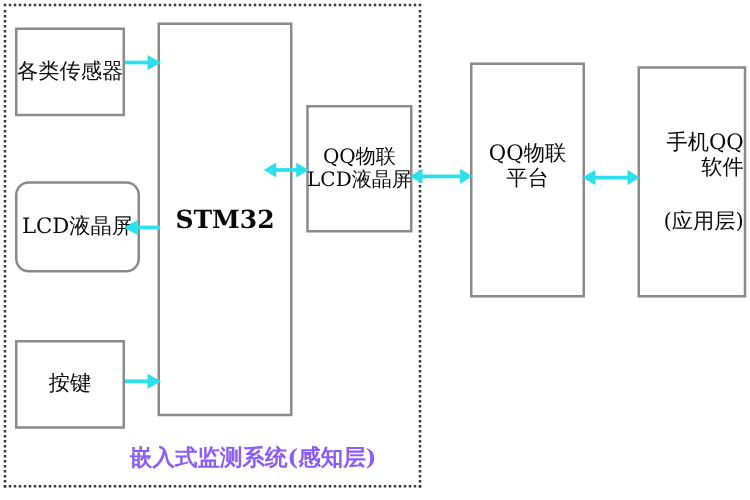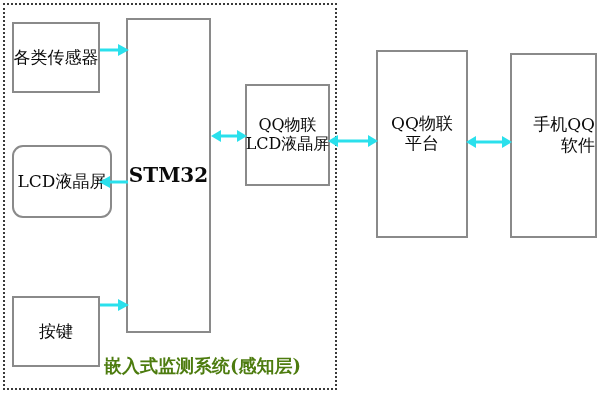--- a/index.html
+++ b/index.html
@@ -39,21 +39,21 @@
     line-height: 1.18;
     letter-spacing: 0px;
   }
   .node .line { display: block; white-space: nowrap; }
   .node .gap { height: 22px; }
 
   
   .caption {
     position: absolute;
     white-space: nowrap;
-    color: #4d7c0f;
+    color: #8b5cf6;
     font-weight: 700;
   }
 
   
   .arrow {
     position: absolute;
     pointer-events: none;
   }
   .arrow svg { display: block; overflow: visible; }
 </style>
@@ -65,43 +65,44 @@
   <div class="boundary" style="left:3px; top:3px; width:334px; height:387px;"></div>
 
   <div class="node" style="left:12px; top:22px; width:88px; height:71px; font-size:17px;justify-content:center;">
     <span class="line">各类传感器</span>
   </div>
 
   <div class="node" style="left:12px; top:145px; width:100px; height:73px; font-size:17px;border-radius:11px;">
     <span class="line">LCD液晶屏</span>
   </div>
 
-  <div class="node" style="left:12px; top:272px; width:88px; height:71px; font-size:17px;margin-top:24px;">
+  <div class="node" style="left:12px; top:272px; width:88px; height:71px; font-size:17px;">
     <span class="line">按键</span>
   </div>
 
-  <div class="node" style="left:126px; top:18px; width:85px; height:315px; font-size:20px; font-weight:700;">
+  <div class="node" style="left:126px; top:18px; width:108px; height:315px; font-size:20px; font-weight:700;">
     <span class="line">STM32</span>
   </div>
 
   <div class="node" style="left:245px; top:84px; width:85px; height:102px; font-size:16px;">
     <span class="line">QQ物联</span>
     <span class="line">LCD液晶屏</span>
   </div>
 
   <div class="node" style="left:376px; top:50px; width:92px; height:188px; font-size:17px;">
     <span class="line">QQ物联</span>
     <span class="line">平台</span>
     <span class="gap"></span>
   </div>
 
   <div class="node" style="left:510px; top:53px; width:87px; height:185px; font-size:17px;align-items:flex-end;">
     <span class="line">手机QQ</span>
     <span class="line">软件</span>
     <span class="gap"></span>
+    <span class="line">(应用层)</span>
   </div>
 
   <div class="arrow" style="left:100px; top:40px; width:30px; height:20px;">
     <svg width="30" height="20" viewBox="0 0 30 20">
       <line x1="0" y1="10" x2="21" y2="10" stroke="#2ae0ec" stroke-width="3"></line>
       <polygon points="18,4 29,10 18,16" fill="#2ae0ec"></polygon>
     </svg>
   </div>
 
   <div class="arrow" style="left:98px; top:172px; width:30px; height:20px;">

